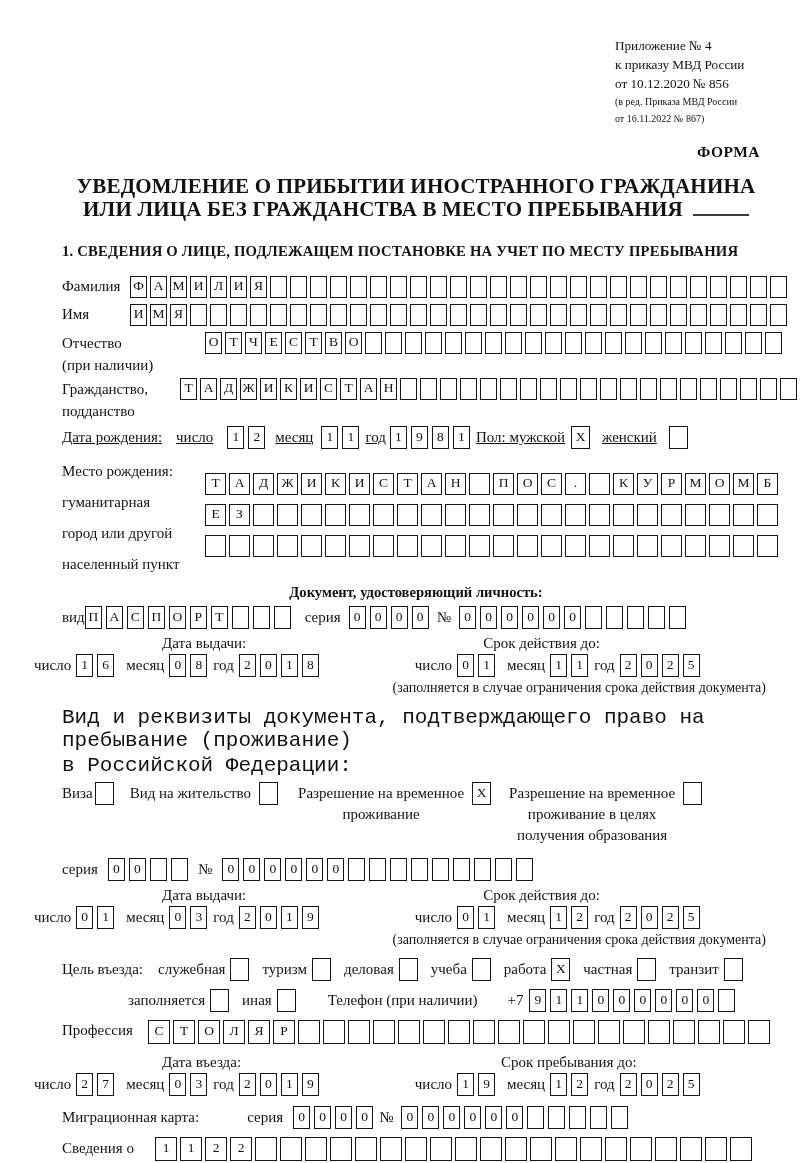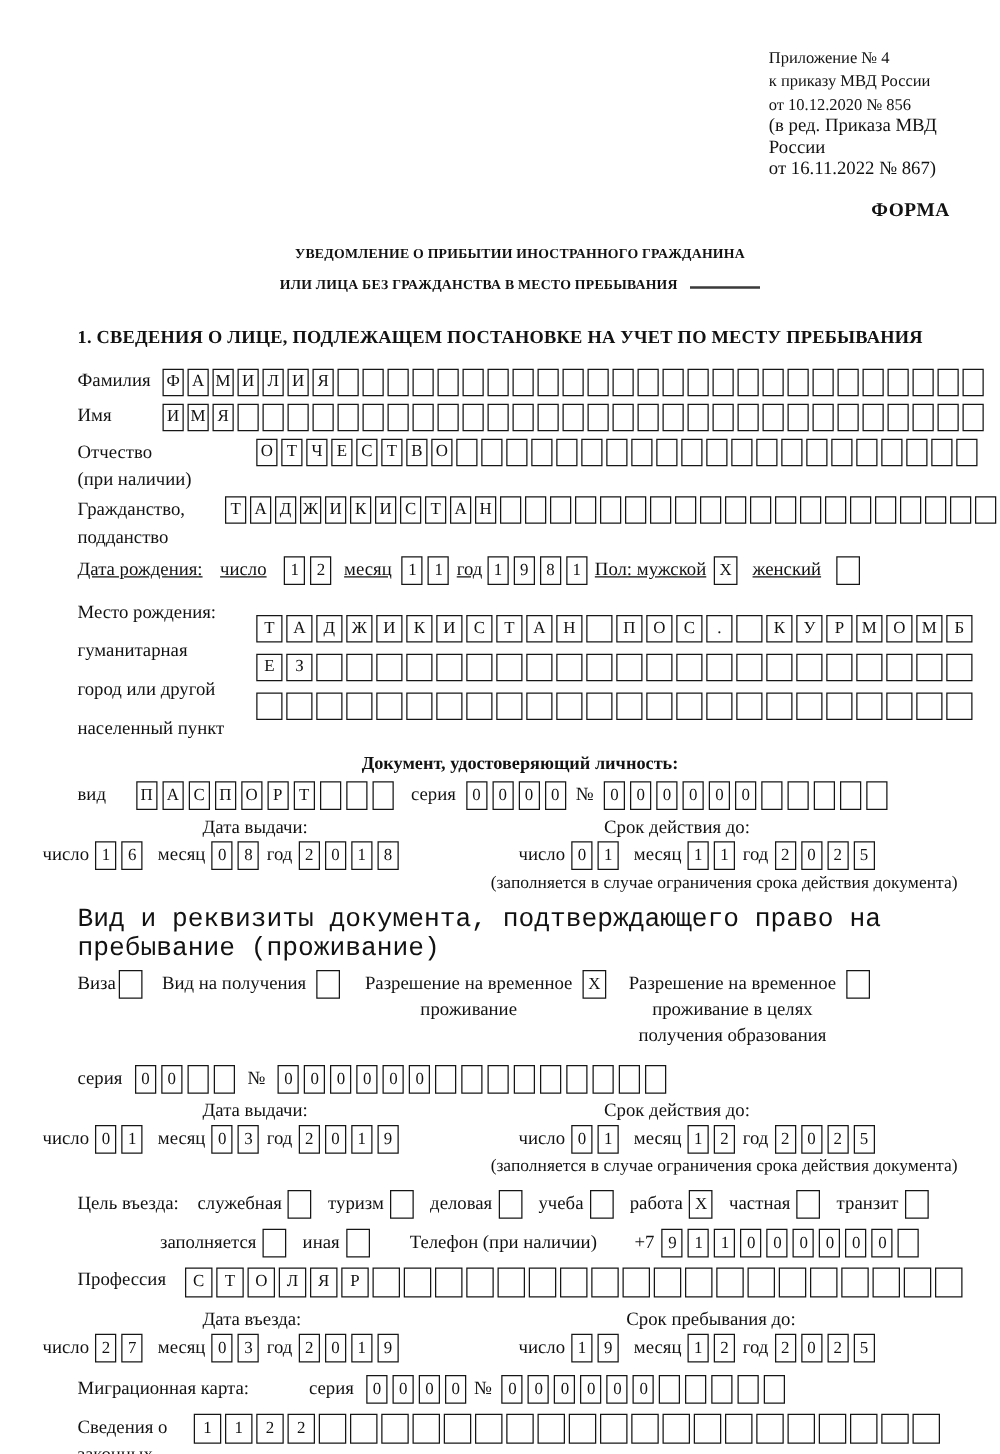--- a/index.html
+++ b/index.html
@@ -1,25 +1,25 @@
 <!DOCTYPE html>
 <html><head>
 <meta charset="utf-8">
 <style>
   html,body{margin:0;padding:0;background:#ffffff;}
   body{width:800px;font-family:"Liberation Serif","DejaVu Serif",serif;color:#121212;}
   .page{width:800px;min-height:1163px;box-sizing:border-box;padding:36px 30px 24px 62px;background:#fff;}
 
   
   .ref-block{margin-left:553px;font-size:13.2px;line-height:19px;}
-  .ref-sub{font-size:15px;line-height:17px;}
+  .ref-sub{font-size:10px;line-height:17px;}
   .forma{margin-top:16px;text-align:right;padding-right:10px;font-weight:bold;font-size:15.5px;letter-spacing:.5px;}
 
   
-  .title{margin-top:14px;text-align:center;font-weight:bold;font-size:11px;line-height:23px;letter-spacing:.2px;}
+  .title{margin-top:14px;text-align:center;font-weight:bold;font-size:21px;line-height:23px;letter-spacing:.2px;}
   .blank-line{display:inline-block;width:56px;border-bottom:2.2px solid #3a3a3a;height:14px;margin-left:10px;}
   .section-heading{margin-top:22px;font-weight:bold;font-size:14.7px;letter-spacing:.2px;}
 
   
   .frow{display:flex;align-items:flex-start;margin-top:6px;font-size:15px;line-height:21px;}
   .flabel{flex:0 0 auto;}
   .lblcol{flex:0 0 auto;font-size:15px;line-height:22px;}
   .cellrows{flex:1 1 auto;}
   .cellrows .cells{display:block;margin-bottom:7px;white-space:nowrap;}
   .cells{white-space:nowrap;font-size:0;}
@@ -125,21 +125,21 @@
     <span class="cellrows">
       <span class="cells" style="margin-bottom:9px;"><span class="cell w">Т</span><span class="cell w">А</span><span class="cell w">Д</span><span class="cell w">Ж</span><span class="cell w">И</span><span class="cell w">К</span><span class="cell w">И</span><span class="cell w">С</span><span class="cell w">Т</span><span class="cell w">А</span><span class="cell w">Н</span><span class="cell w"></span><span class="cell w">П</span><span class="cell w">О</span><span class="cell w">С</span><span class="cell w">.</span><span class="cell w"></span><span class="cell w">К</span><span class="cell w">У</span><span class="cell w">Р</span><span class="cell w">М</span><span class="cell w">О</span><span class="cell w">М</span><span class="cell w">Б</span></span>
       <span class="cells" style="margin-bottom:9px;"><span class="cell w">Е</span><span class="cell w">З</span><span class="cell w"></span><span class="cell w"></span><span class="cell w"></span><span class="cell w"></span><span class="cell w"></span><span class="cell w"></span><span class="cell w"></span><span class="cell w"></span><span class="cell w"></span><span class="cell w"></span><span class="cell w"></span><span class="cell w"></span><span class="cell w"></span><span class="cell w"></span><span class="cell w"></span><span class="cell w"></span><span class="cell w"></span><span class="cell w"></span><span class="cell w"></span><span class="cell w"></span><span class="cell w"></span><span class="cell w"></span></span>
       <span class="cells"><span class="cell w"></span><span class="cell w"></span><span class="cell w"></span><span class="cell w"></span><span class="cell w"></span><span class="cell w"></span><span class="cell w"></span><span class="cell w"></span><span class="cell w"></span><span class="cell w"></span><span class="cell w"></span><span class="cell w"></span><span class="cell w"></span><span class="cell w"></span><span class="cell w"></span><span class="cell w"></span><span class="cell w"></span><span class="cell w"></span><span class="cell w"></span><span class="cell w"></span><span class="cell w"></span><span class="cell w"></span><span class="cell w"></span><span class="cell w"></span></span>
     </span>
   </div>
 
   <div class="doc-heading">Документ, удостоверяющий личность:</div>
 
   <div class="frow" style="margin-top:5px;align-items:center;">
-    <span style="margin-right:24px;">вид</span>
+    <span style="">вид</span>
     <span class="cells inline-cells"><span class="cell d">П</span><span class="cell d">А</span><span class="cell d">С</span><span class="cell d">П</span><span class="cell d">О</span><span class="cell d">Р</span><span class="cell d">Т</span><span class="cell d"></span><span class="cell d"></span><span class="cell d"></span></span>
     <span style="margin:0 8px 0 10px;">серия</span>
     <span class="cells inline-cells"><span class="cell d">0</span><span class="cell d">0</span><span class="cell d">0</span><span class="cell d">0</span></span>
     <span style="margin:0 8px 0 4px;">№</span>
     <span class="cells inline-cells"><span class="cell d">0</span><span class="cell d">0</span><span class="cell d">0</span><span class="cell d">0</span><span class="cell d">0</span><span class="cell d">0</span><span class="cell d"></span><span class="cell d"></span><span class="cell d"></span><span class="cell d"></span><span class="cell d"></span></span>
   </div>
 
   <div class="dtitles">
     <span style="margin-left:100px;">Дата выдачи:</span>
     <span style="margin-left:237px;">Срок действия до:</span>
@@ -154,28 +154,29 @@
     <span class="dlabel" style="margin-left:92px;">число</span>
     <span class="cells inline-cells"><span class="cell d">0</span><span class="cell d">1</span></span>
     <span class="dlabel" style="margin-left:8px;">месяц</span>
     <span class="cells inline-cells"><span class="cell d">1</span><span class="cell d">1</span></span>
     <span class="dlabel" style="margin-left:2px;">год</span>
     <span class="cells inline-cells"><span class="cell d">2</span><span class="cell d">0</span><span class="cell d">2</span><span class="cell d">5</span></span>
   </div>
   <div class="note">(заполняется в случае ограничения срока действия документа)</div>
 
   <div class="intro">Вид и реквизиты документа, подтверждающего право на пребывание (проживание)</div>
+  <div class="intro" style="margin-top:2px;">в Российской Федерации:</div>
 
   <div class="optrow">
     <span class="opt">
       <span class="optlabel">Виза</span>
       <span class="cells" style="margin-left:2px;"><span class="cell cb"></span></span>
     </span>
     <span class="opt" style="margin-left:12px;">
-      <span class="optlabel">Вид на получения</span>
+      <span class="optlabel">Вид на жительство</span>
       <span class="cells"><span class="cell cb"></span></span>
     </span>
     <span class="opt" style="margin-left:16px;">
       <span class="optlabel">
         <div>Разрешение на временное</div>
         <div>проживание</div>
       </span>
       <span class="cells"><span class="cell cb">X</span></span>
     </span>
     <span class="opt" style="margin-left:14px;">

